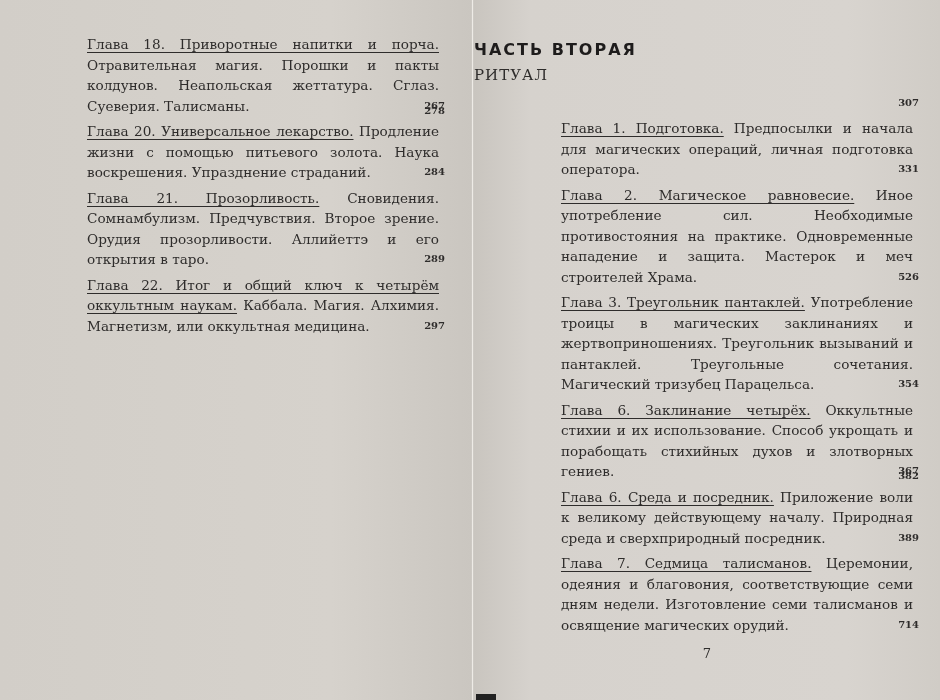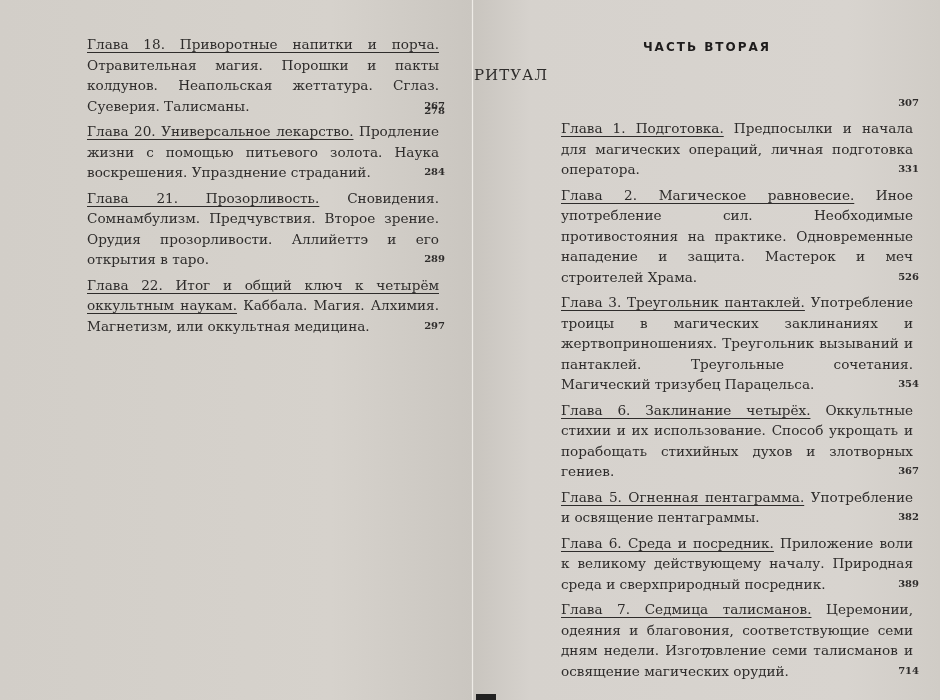--- a/index.html
+++ b/index.html
@@ -30,22 +30,22 @@
   .entry {
     position: relative; font-size: 13.6px; line-height: 20.5px;
     text-align: justify; margin-bottom: 5px; padding-right: 0;
   }
   .entry .text { display: block; width: 352px; margin-left: 42px; }
   .entry .title { text-decoration: underline; text-underline-offset: 3px; text-decoration-thickness: 1px; }
   .entry .pg {
     position: absolute; right: 0; bottom: 0; font-size: 10px; font-weight: bold;
   }
   .part-title {
-    position: absolute; left: 0; width: 466px; top: 40px; text-align: center;
-    font-family: "DejaVu Sans", sans-serif; font-weight: bold; font-size: 12px;
+    position: absolute; left: 0; width: 466px; top: 40px; 
+    font-family: "DejaVu Sans", sans-serif; font-weight: bold; font-size: 16px;
     letter-spacing: 2px; color: #1e1c1c;
     font-variant: small-caps;
   }
   .section-title {
     position: absolute; left: 0; width: 466px; top: 66px; text-align: left;
     font-size: 15px; letter-spacing: 1px;
   }
   .page-number {
     position: absolute; left: 0; width: 466px; top: 646px; text-align: center; font-size: 13px;
   }
@@ -96,21 +96,20 @@
       </div>
     <div class="entry">
         <span class="text"><span class="title">Глава 3. Треугольник пантаклей.</span><span> Употребление троицы в магических заклинаниях и жертвоприношениях. Треугольник вызываний и пантаклей. Треугольные сочетания. Магический тризубец Парацельса.</span></span>
         <span class="pg">354</span>
       </div>
     <div class="entry">
         <span class="text"><span class="title">Глава 6. Заклинание четырёх.</span><span> Оккультные стихии и их использование. Способ укрощать и порабощать стихийных духов и злотворных гениев.</span></span>
         <span class="pg">367</span>
       </div>
     <div class="entry">
-        <span class="text"><span class="title">Глава 5. Огненная пентаграмма.</span><span> Употребление и освящение пентаграммы.</span></span>
         <span class="pg">382</span>
       </div>
     <div class="entry">
         <span class="text"><span class="title">Глава 6. Среда и посредник.</span><span> Приложение воли к великому действующему началу. Природная среда и сверхприродный посредник.</span></span>
         <span class="pg">389</span>
       </div>
     <div class="entry">
         <span class="text"><span class="title">Глава 7. Седмица талисманов.</span><span> Церемонии, одеяния и благовония, соответствующие семи дням недели. Изготовление семи талисманов и освящение магических орудий.</span></span>
         <span class="pg">714</span>
       </div>

